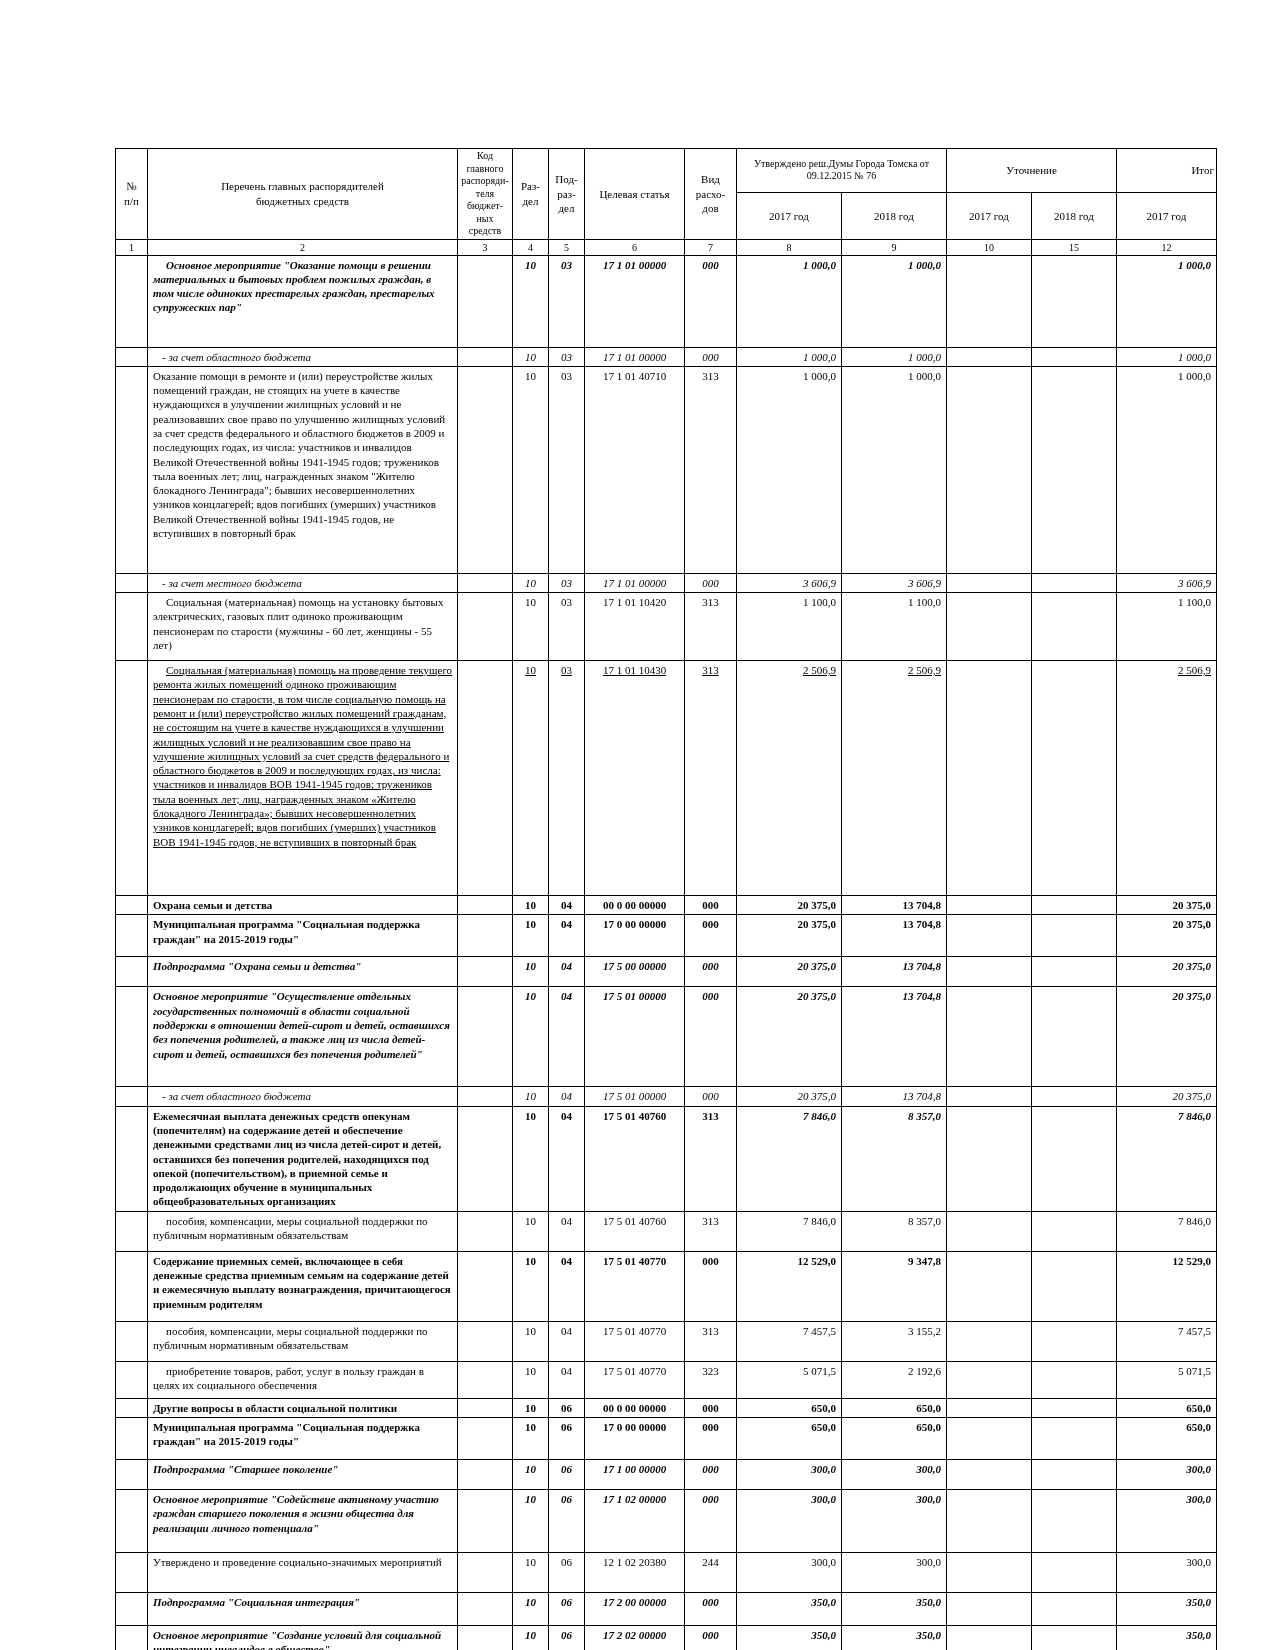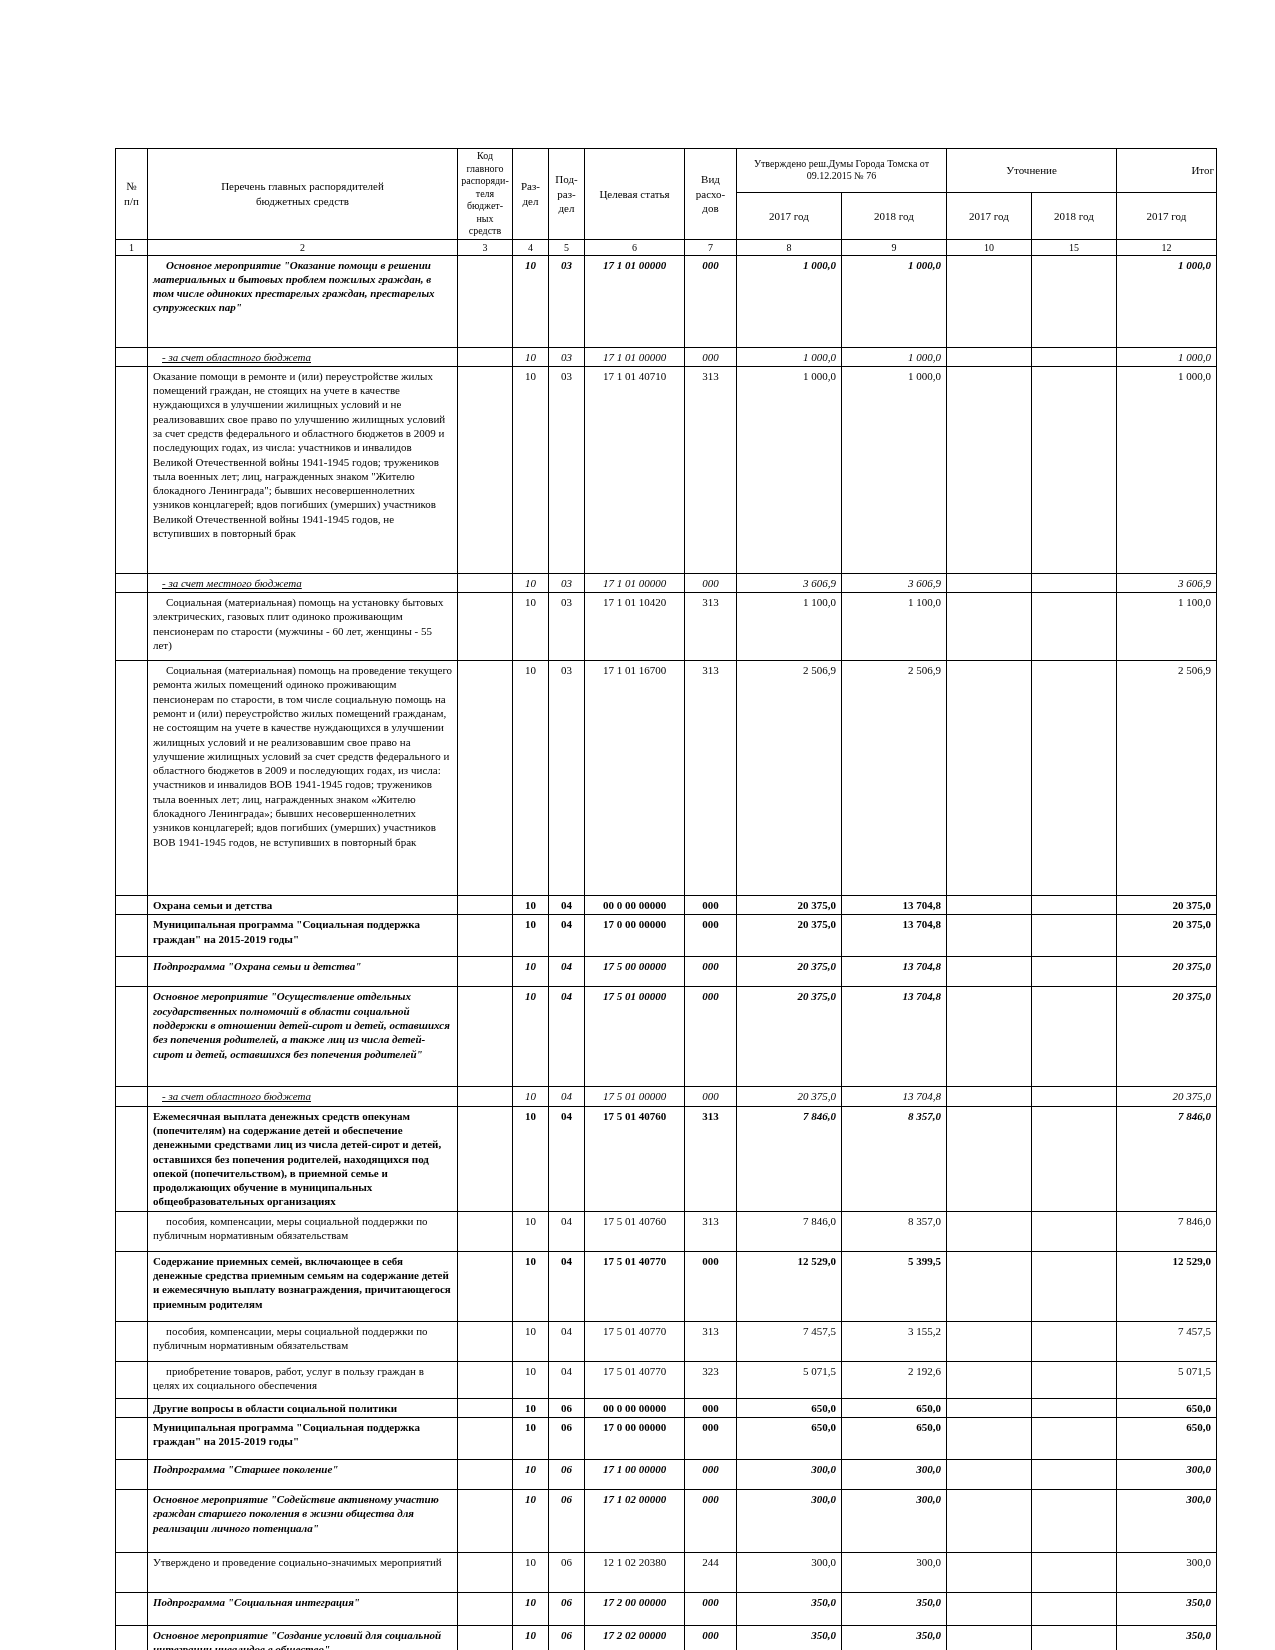--- a/index.html
+++ b/index.html
@@ -18,21 +18,21 @@
   thead tr.h2 td { height:36px; }
   thead tr.h3 td { height:16px; font-size:10px; padding:0 2px; }
   thead td.total-clip { text-align:right; padding-right:2px; }
   .c-name { text-align:left; padding:2px 4px 2px 5px; }
   .c-mid  { text-align:center; padding:2px 2px; }
   .c-num  { text-align:right; padding:2px 5px 2px 2px; }
   tr.bold { font-weight:bold; }
   tr.bolditalic { font-weight:bold; font-style:italic; }
   tr.italic { font-style:italic; }
   tr.ti .c-name { text-indent:13px; }
-  tr.ind .c-name { padding-left:14px;text-decoration:underline; }
+  tr.ind .c-name { padding-left:14px; }
 </style>
 </head>
 <body>
 
 <div class="sheet">
   <table>
     <colgroup>
       <col style="width:32px">
         <col style="width:310px">
         <col style="width:55px">
@@ -155,27 +155,27 @@
           <td class="c-mid">10</td>
           <td class="c-mid">03</td>
           <td class="c-mid">17 1 01 10420</td>
           <td class="c-mid">313</td>
           <td class="c-num">1 100,0</td>
           <td class="c-num">1 100,0</td>
           <td class="c-num"></td>
           <td class="c-num"></td>
           <td class="c-num">1 100,0</td>
         </tr>
-        <tr class="ti" style="height: 235px;">
+        <tr class="ti" style="height: 235px; text-decoration: underline;">
           <td class="c-mid"></td>
           <td class="c-name">Социальная (материальная) помощь на проведение текущего ремонта жилых помещений одиноко проживающим пенсионерам по старости, в том числе социальную помощь на ремонт и (или) переустройство жилых помещений гражданам, не состоящим на учете в качестве нуждающихся в улучшении жилищных условий и не реализовавшим свое право на улучшение жилищных условий за счет средств федерального и областного бюджетов в 2009 и последующих годах, из числа: участников и инвалидов ВОВ 1941-1945 годов; тружеников тыла военных лет; лиц, награжденных знаком «Жителю блокадного Ленинграда»; бывших несовершеннолетних узников концлагерей; вдов погибших (умерших) участников ВОВ 1941-1945 годов, не вступивших в повторный брак</td>
           <td class="c-mid"></td>
           <td class="c-mid">10</td>
           <td class="c-mid">03</td>
-          <td class="c-mid">17 1 01 16700</td>
+          <td class="c-mid">17 1 01 10430</td>
           <td class="c-mid">313</td>
           <td class="c-num">2 506,9</td>
           <td class="c-num">2 506,9</td>
           <td class="c-num"></td>
           <td class="c-num"></td>
           <td class="c-num">2 506,9</td>
         </tr>
         <tr class="bold" style="height: 18px;">
           <td class="c-mid"></td>
           <td class="c-name">Охрана семьи и детства</td>
@@ -276,21 +276,21 @@
         </tr>
         <tr class="bold" style="height: 70px;">
           <td class="c-mid"></td>
           <td class="c-name">Содержание приемных семей, включающее в себя денежные средства приемным семьям на содержание детей и ежемесячную выплату вознаграждения, причитающегося приемным родителям</td>
           <td class="c-mid"></td>
           <td class="c-mid">10</td>
           <td class="c-mid">04</td>
           <td class="c-mid">17 5 01 40770</td>
           <td class="c-mid">000</td>
           <td class="c-num">12 529,0</td>
-          <td class="c-num">5 399,5</td>
+          <td class="c-num">9 347,8</td>
           <td class="c-num"></td>
           <td class="c-num"></td>
           <td class="c-num">12 529,0</td>
         </tr>
         <tr class="ti" style="height: 40px;">
           <td class="c-mid"></td>
           <td class="c-name">пособия, компенсации, меры социальной поддержки по публичным нормативным обязательствам</td>
           <td class="c-mid"></td>
           <td class="c-mid">10</td>
           <td class="c-mid">04</td>

